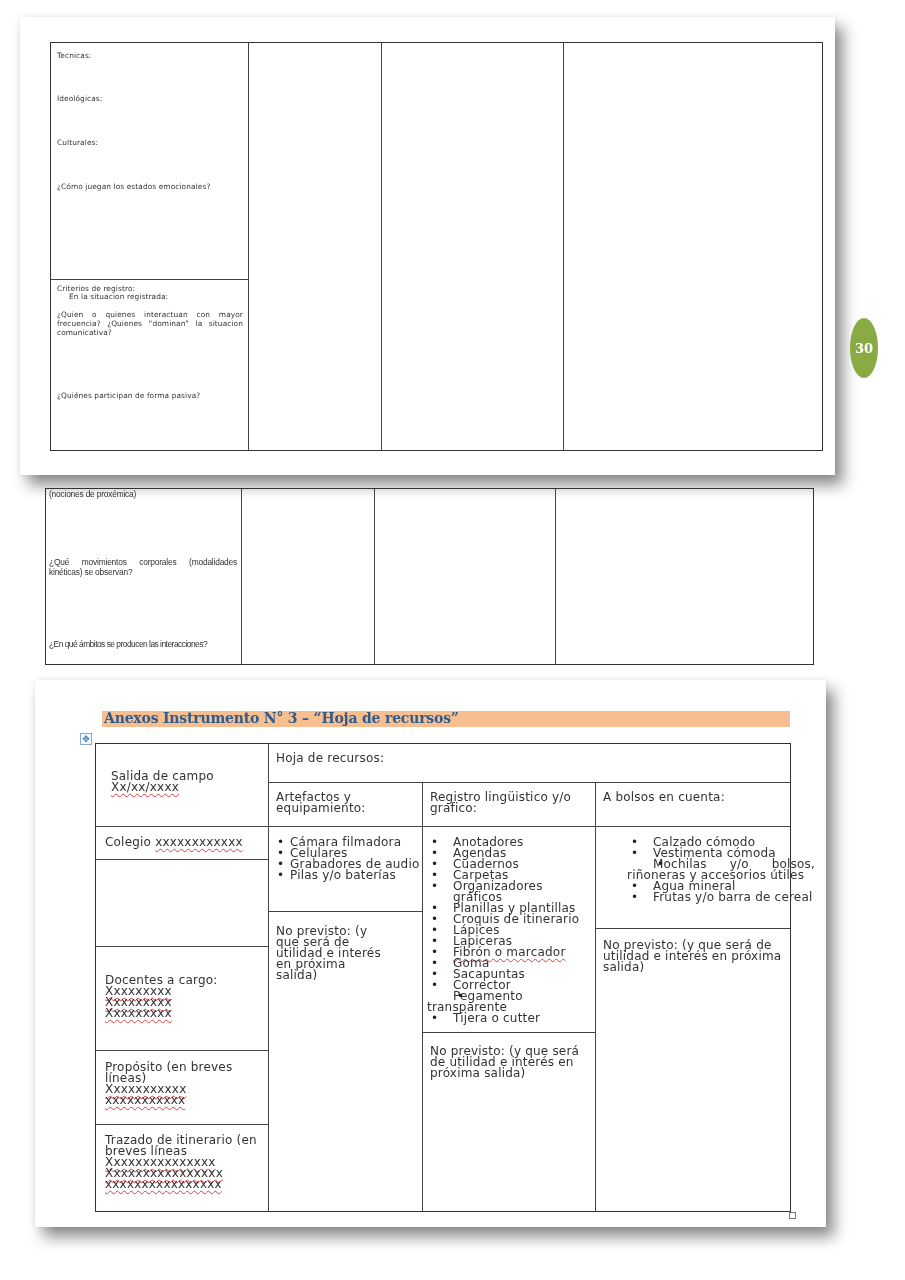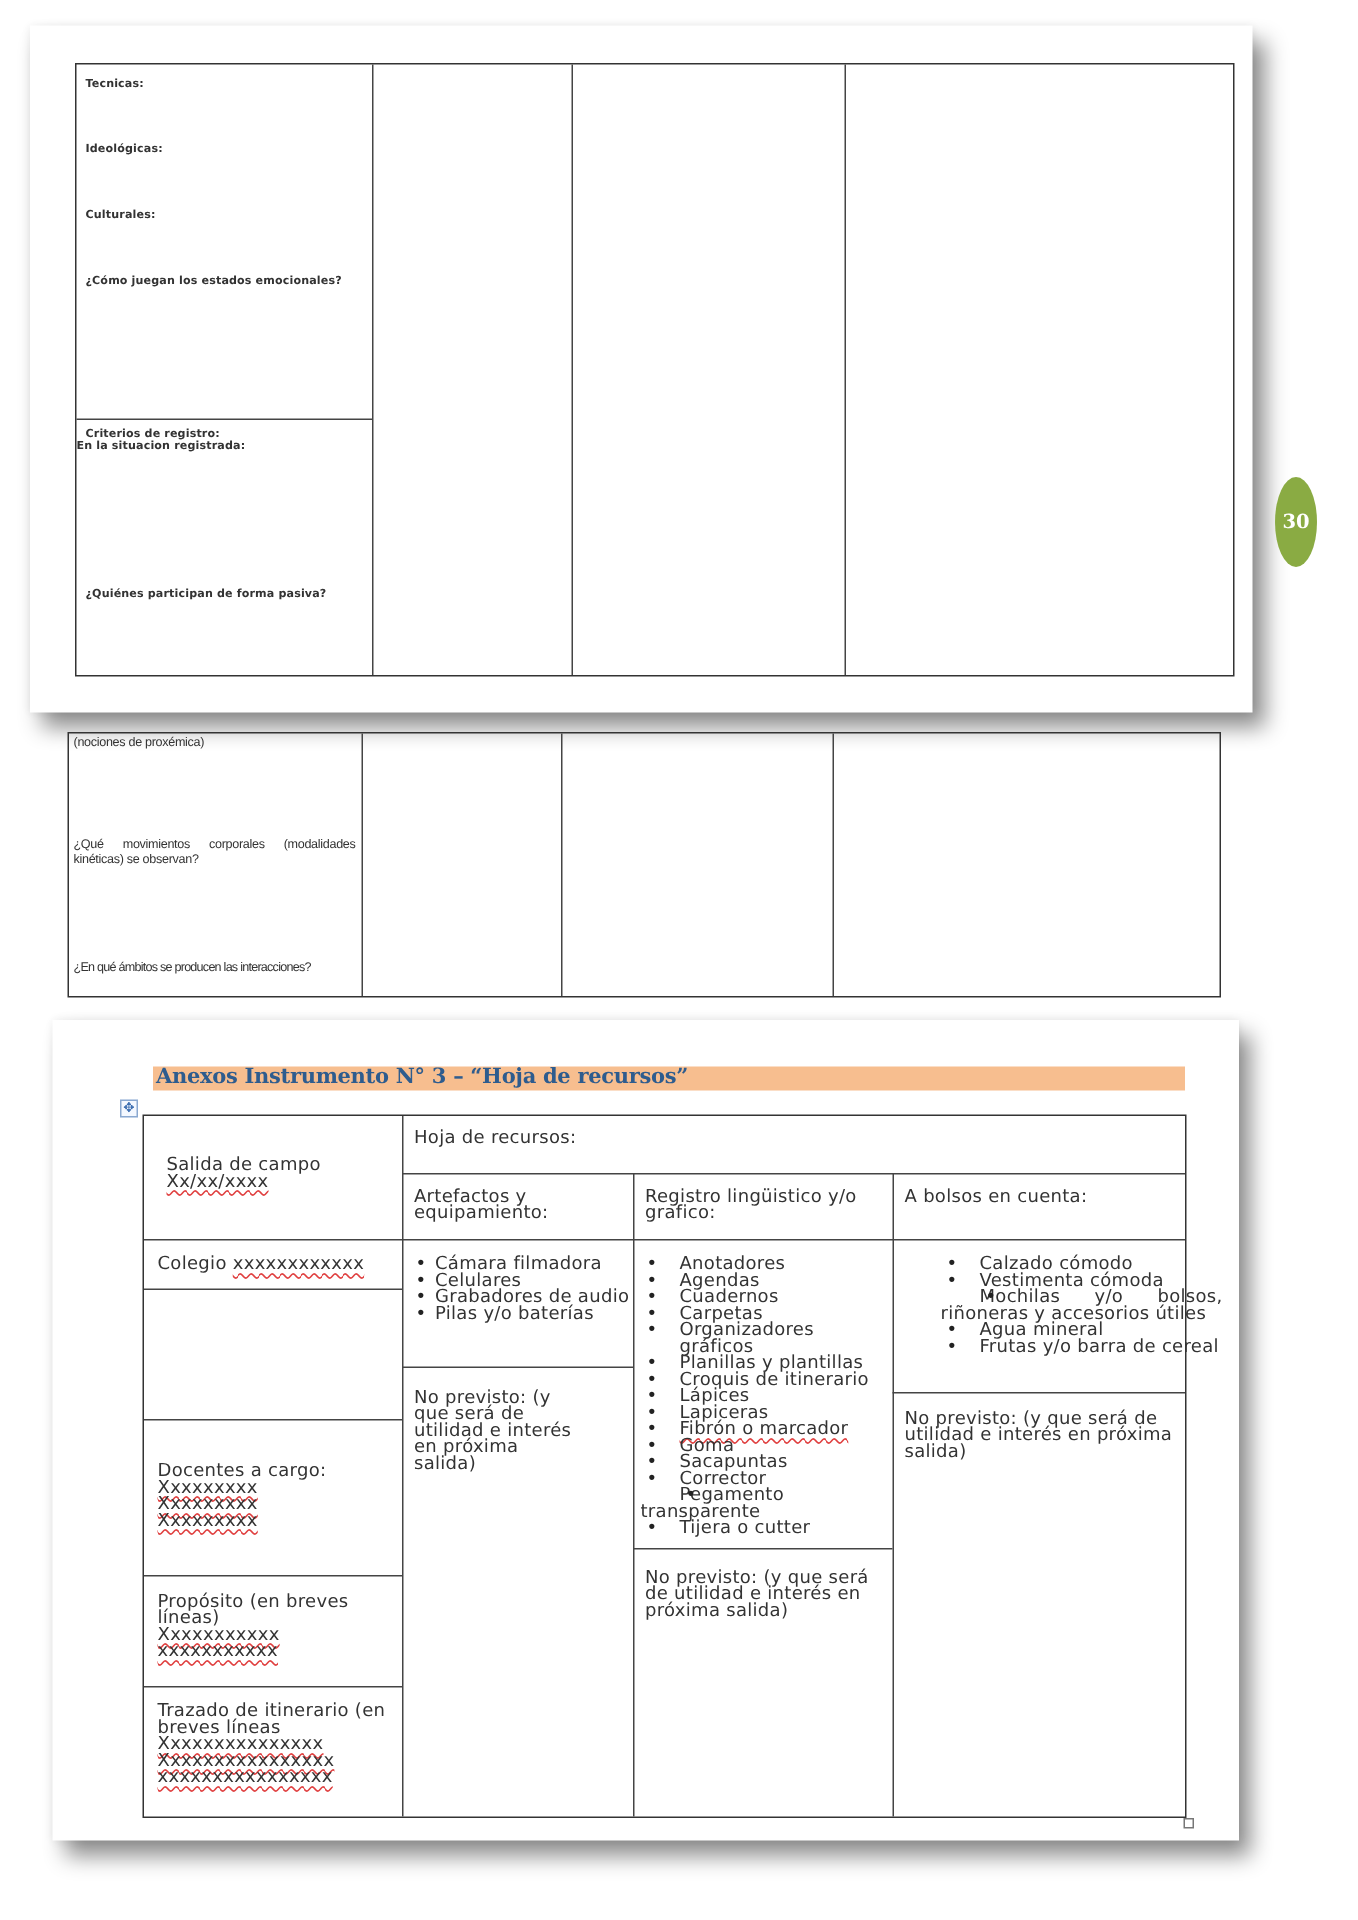--- a/index.html
+++ b/index.html
@@ -60,33 +60,34 @@
   .t2 ul.wide li.hang { padding-left: 0; text-indent: 26px; }
   .t2 ul.wide li.hang::before { left: 4px; }
   .t2 .jst { text-align: justify; }
   .italic-bold { font-style: italic; font-weight: bold; }
 </style>
 </head>
 <body>
 
 <div id="page1" class="page"></div>
 
-<div class="tbl" style="left:50px; top:42px; width:773px; height:409px;font-weight:bold;">
+<div class="tbl" style="left:50px; top:42px; width:773px; height:409px;">
   <div class="vline" style="left:197px;"></div>
   <div class="vline" style="left:330px;"></div>
   <div class="vline" style="left:512px;"></div>
   <div class="hline" style="left:0; width:197px; top:236px;"></div>
 
   <div class="cell-text" style="left:6px; top:8px;">Tecnicas:</div>
   <div class="cell-text" style="left:6px; top:51px;">Ideológicas:</div>
   <div class="cell-text" style="left:6px; top:95px;">Culturales:</div>
   <div class="cell-text" style="left:6px; top:139px; width:186px;">¿Cómo juegan los estados emocionales?</div>
 
   <div class="cell-text" style="left:6px; top:241px;">Criterios de registro:</div>
-  <div class="cell-text" style="left:0; top:249px;">En la situacion registrada:</div>
+  <div class="cell-text" style="left:18px; top:249px;">En la situacion registrada:</div>
+  <div class="cell-text j" style="left:6px; top:267px; width:186px;">¿Quien o quienes interactuan con mayor frecuencia? ¿Quienes “dominan” la situacion comunicativa?</div>
   <div class="cell-text" style="left:6px; top:348px; width:186px;">¿Quiénes participan de forma pasiva?</div>
 </div>
 
 <div id="badge">30</div>
 
 <div class="tbl" style="left:45px; top:488px; width:769px; height:177px;">
   <div class="vline" style="left:195px;"></div>
   <div class="vline" style="left:328px;"></div>
   <div class="vline" style="left:509px;"></div>
 

